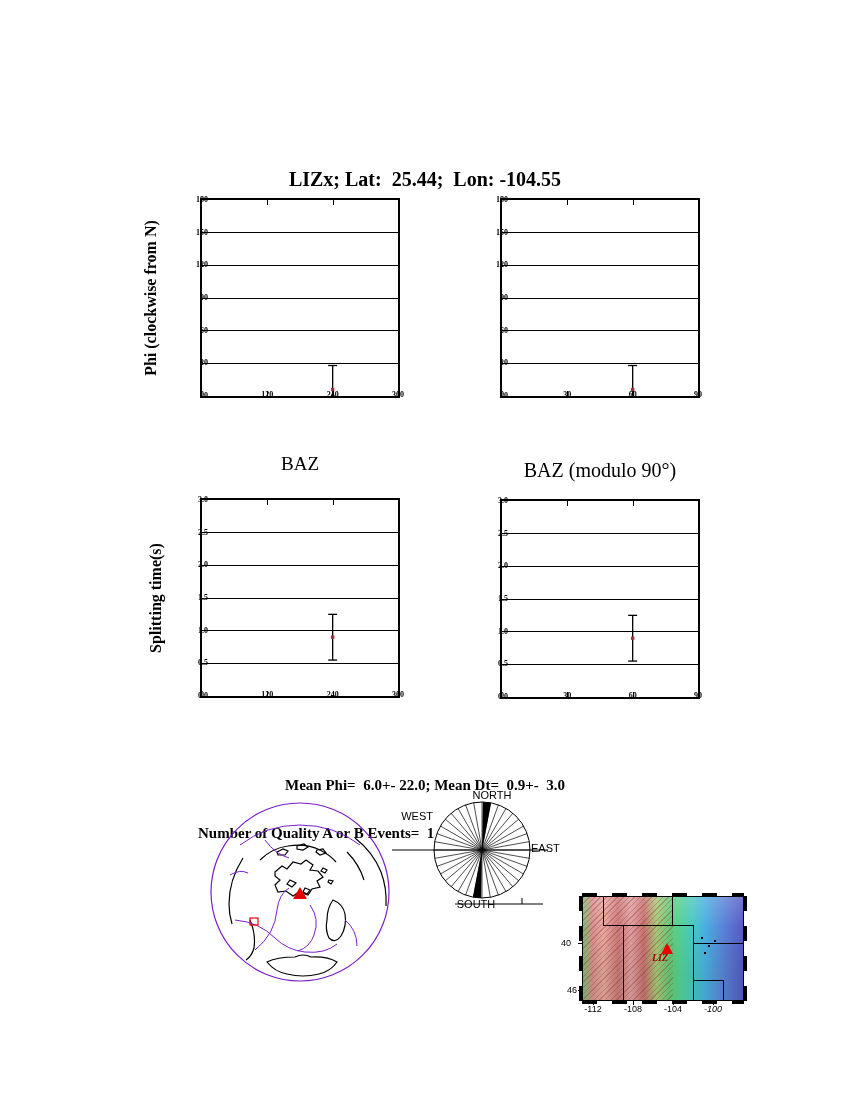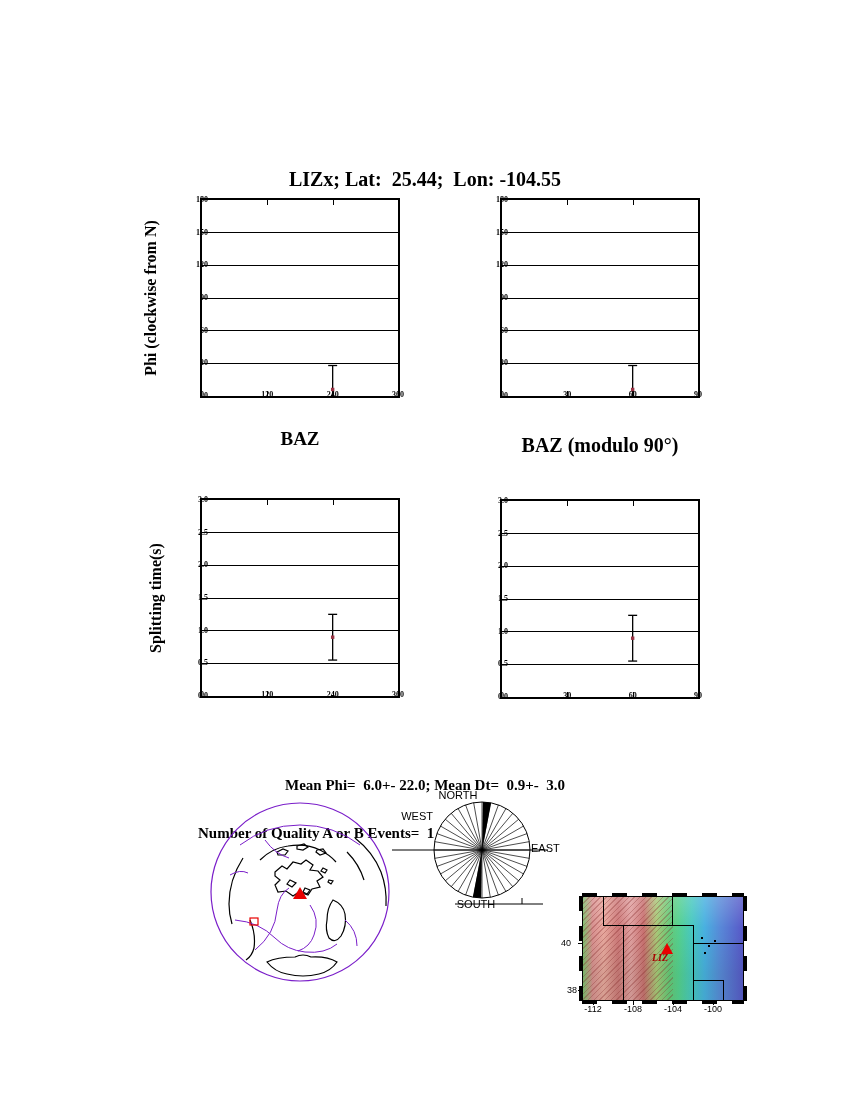--- a/index.html
+++ b/index.html
@@ -8,21 +8,21 @@
   .title{position:absolute;left:0;top:168px;width:850px;text-align:center;
          font-size:20px;font-weight:bold;white-space:pre;}
   .plot{position:absolute;width:196px;height:196px;border:2px solid #000;background:#fff;}
   .grid{position:absolute;left:0;width:196px;height:1px;background:#000;}
   .ytick{position:absolute;left:-25px;width:26px;text-align:right;font-size:8px;font-weight:bold;
          font-family:"Liberation Serif",serif;transform:translateX(5px);background:transparent;}
   .xtick{position:absolute;width:32px;text-align:center;font-size:8px;font-weight:bold;
          font-family:"Liberation Serif",serif;}
   .nub{position:absolute;width:1px;height:5px;background:#000;}
   .ebsvg{position:absolute;left:0;top:0;}
-  .axlabel{position:absolute;font-weight:bold;text-align:center;}
+  .axlabel{position:absolute;font-weight:normal;text-align:center;margin-top:25px;}
   .rotlabel{position:absolute;width:220px;height:20px;text-align:center;font-weight:bold;
             font-size:16px;transform:rotate(-90deg);}
   .stats{position:absolute;left:130px;top:745px;width:590px;font-weight:bold;font-size:15px;
          line-height:16px;white-space:pre;}
   .stats .l1{text-align:center;}
   .stats .l2{text-align:left;padding-left:68px;}
   .sans{font-family:"Liberation Sans","DejaVu Sans",sans-serif;}
   .roselabel{position:absolute;font-size:11px;color:#000;}
   .map{position:absolute;left:583px;top:897px;width:160px;height:103px;
        box-shadow:0 0 0 1px #000;
@@ -244,21 +244,21 @@
       <line x1="100" y1="62" x2="52.72922785541401" y2="53.66488747198736" stroke="#000" stroke-width="0.7"></line>
       <line x1="100" y1="62" x2="54.89475420227639" y2="45.58303312036793" stroke="#000" stroke-width="0.7"></line>
       <line x1="100" y1="62" x2="58.430780618346944" y2="37.99999999999999" stroke="#000" stroke-width="0.7"></line>
       <line x1="100" y1="62" x2="63.22986673028905" y2="31.146194735046116" stroke="#000" stroke-width="0.7"></line>
       <line x1="100" y1="62" x2="69.1461947350461" y2="25.229866730289068" stroke="#000" stroke-width="0.7"></line>
       <line x1="100" y1="62" x2="75.99999999999997" y2="20.430780618346958" stroke="#000" stroke-width="0.7"></line>
       <line x1="100" y1="62" x2="83.5830331203679" y2="16.894754202276395" stroke="#000" stroke-width="0.7"></line>
       <line x1="100" y1="62" x2="91.6648874719873" y2="14.729227855414024" stroke="#000" stroke-width="0.7"></line>
       <circle cx="100" cy="62" r="48" fill="none" stroke="#000" stroke-width="1"></circle>
     </svg>
-  <span class="roselabel sans" style="left:432px;top:789px;width:52px;text-align:center;position:absolute;">NORTH</span>
+  <span class="roselabel sans" style="left:466px;top:789px;width:52px;text-align:center;position:absolute;">NORTH</span>
   <span class="roselabel sans" style="left:450px;top:898px;width:52px;text-align:center;position:absolute;">SOUTH</span>
   <span class="roselabel sans" style="left:393px;top:810px;width:40px;text-align:right;position:absolute;">WEST</span>
   <span class="roselabel sans" style="left:531px;top:842px;width:40px;text-align:left;position:absolute;">EAST</span>
 
   <div class="map">
     <div class="mtex"></div>
 
     <div class="frame" style="left:-1px;top:-4px;width:162px;height:3px;"></div>
     <div class="frame" style="left:-1px;bottom:-4px;width:162px;height:3px;"></div>
     <div class="framev" style="left:-4px;top:-1px;width:3px;height:105px;"></div>
@@ -284,17 +284,17 @@
 
   <div class="maptick" style="left:593px;top:1001px;width:1px;height:4px;"></div>
   <div class="maptick" style="left:633px;top:1001px;width:1px;height:4px;"></div>
   <div class="maptick" style="left:673px;top:1001px;width:1px;height:4px;"></div>
   <div class="maptick" style="left:713px;top:1001px;width:1px;height:4px;"></div>
   <div class="maptick" style="left:578px;top:943px;width:4px;height:1px;"></div>
   <div class="maptick" style="left:578px;top:990px;width:4px;height:1px;"></div>
   <span class="maplab sans" style="left:578px;top:1004px;width:30px;text-align:center;">-112</span>
   <span class="maplab sans" style="left:618px;top:1004px;width:30px;text-align:center;">-108</span>
   <span class="maplab sans" style="left:658px;top:1004px;width:30px;text-align:center;">-104</span>
-  <span class="maplab sans" style="left:698px;top:1004px;width:30px;text-align:center;">-100</span>
+  <span class="maplab sans" style="left:698px;top:1004px;width:30px;text-align:center;font-style:italic;">-100</span>
   <span class="maplab sans" style="left:561px;top:938px;width:16px;text-align:left;">40</span>
-  <span class="maplab sans" style="left:561px;top:985px;width:16px;text-align:right;">38</span>
+  <span class="maplab sans" style="left:561px;top:985px;width:16px;text-align:right;">46</span>
 
 </div>
 
 </body></html>

